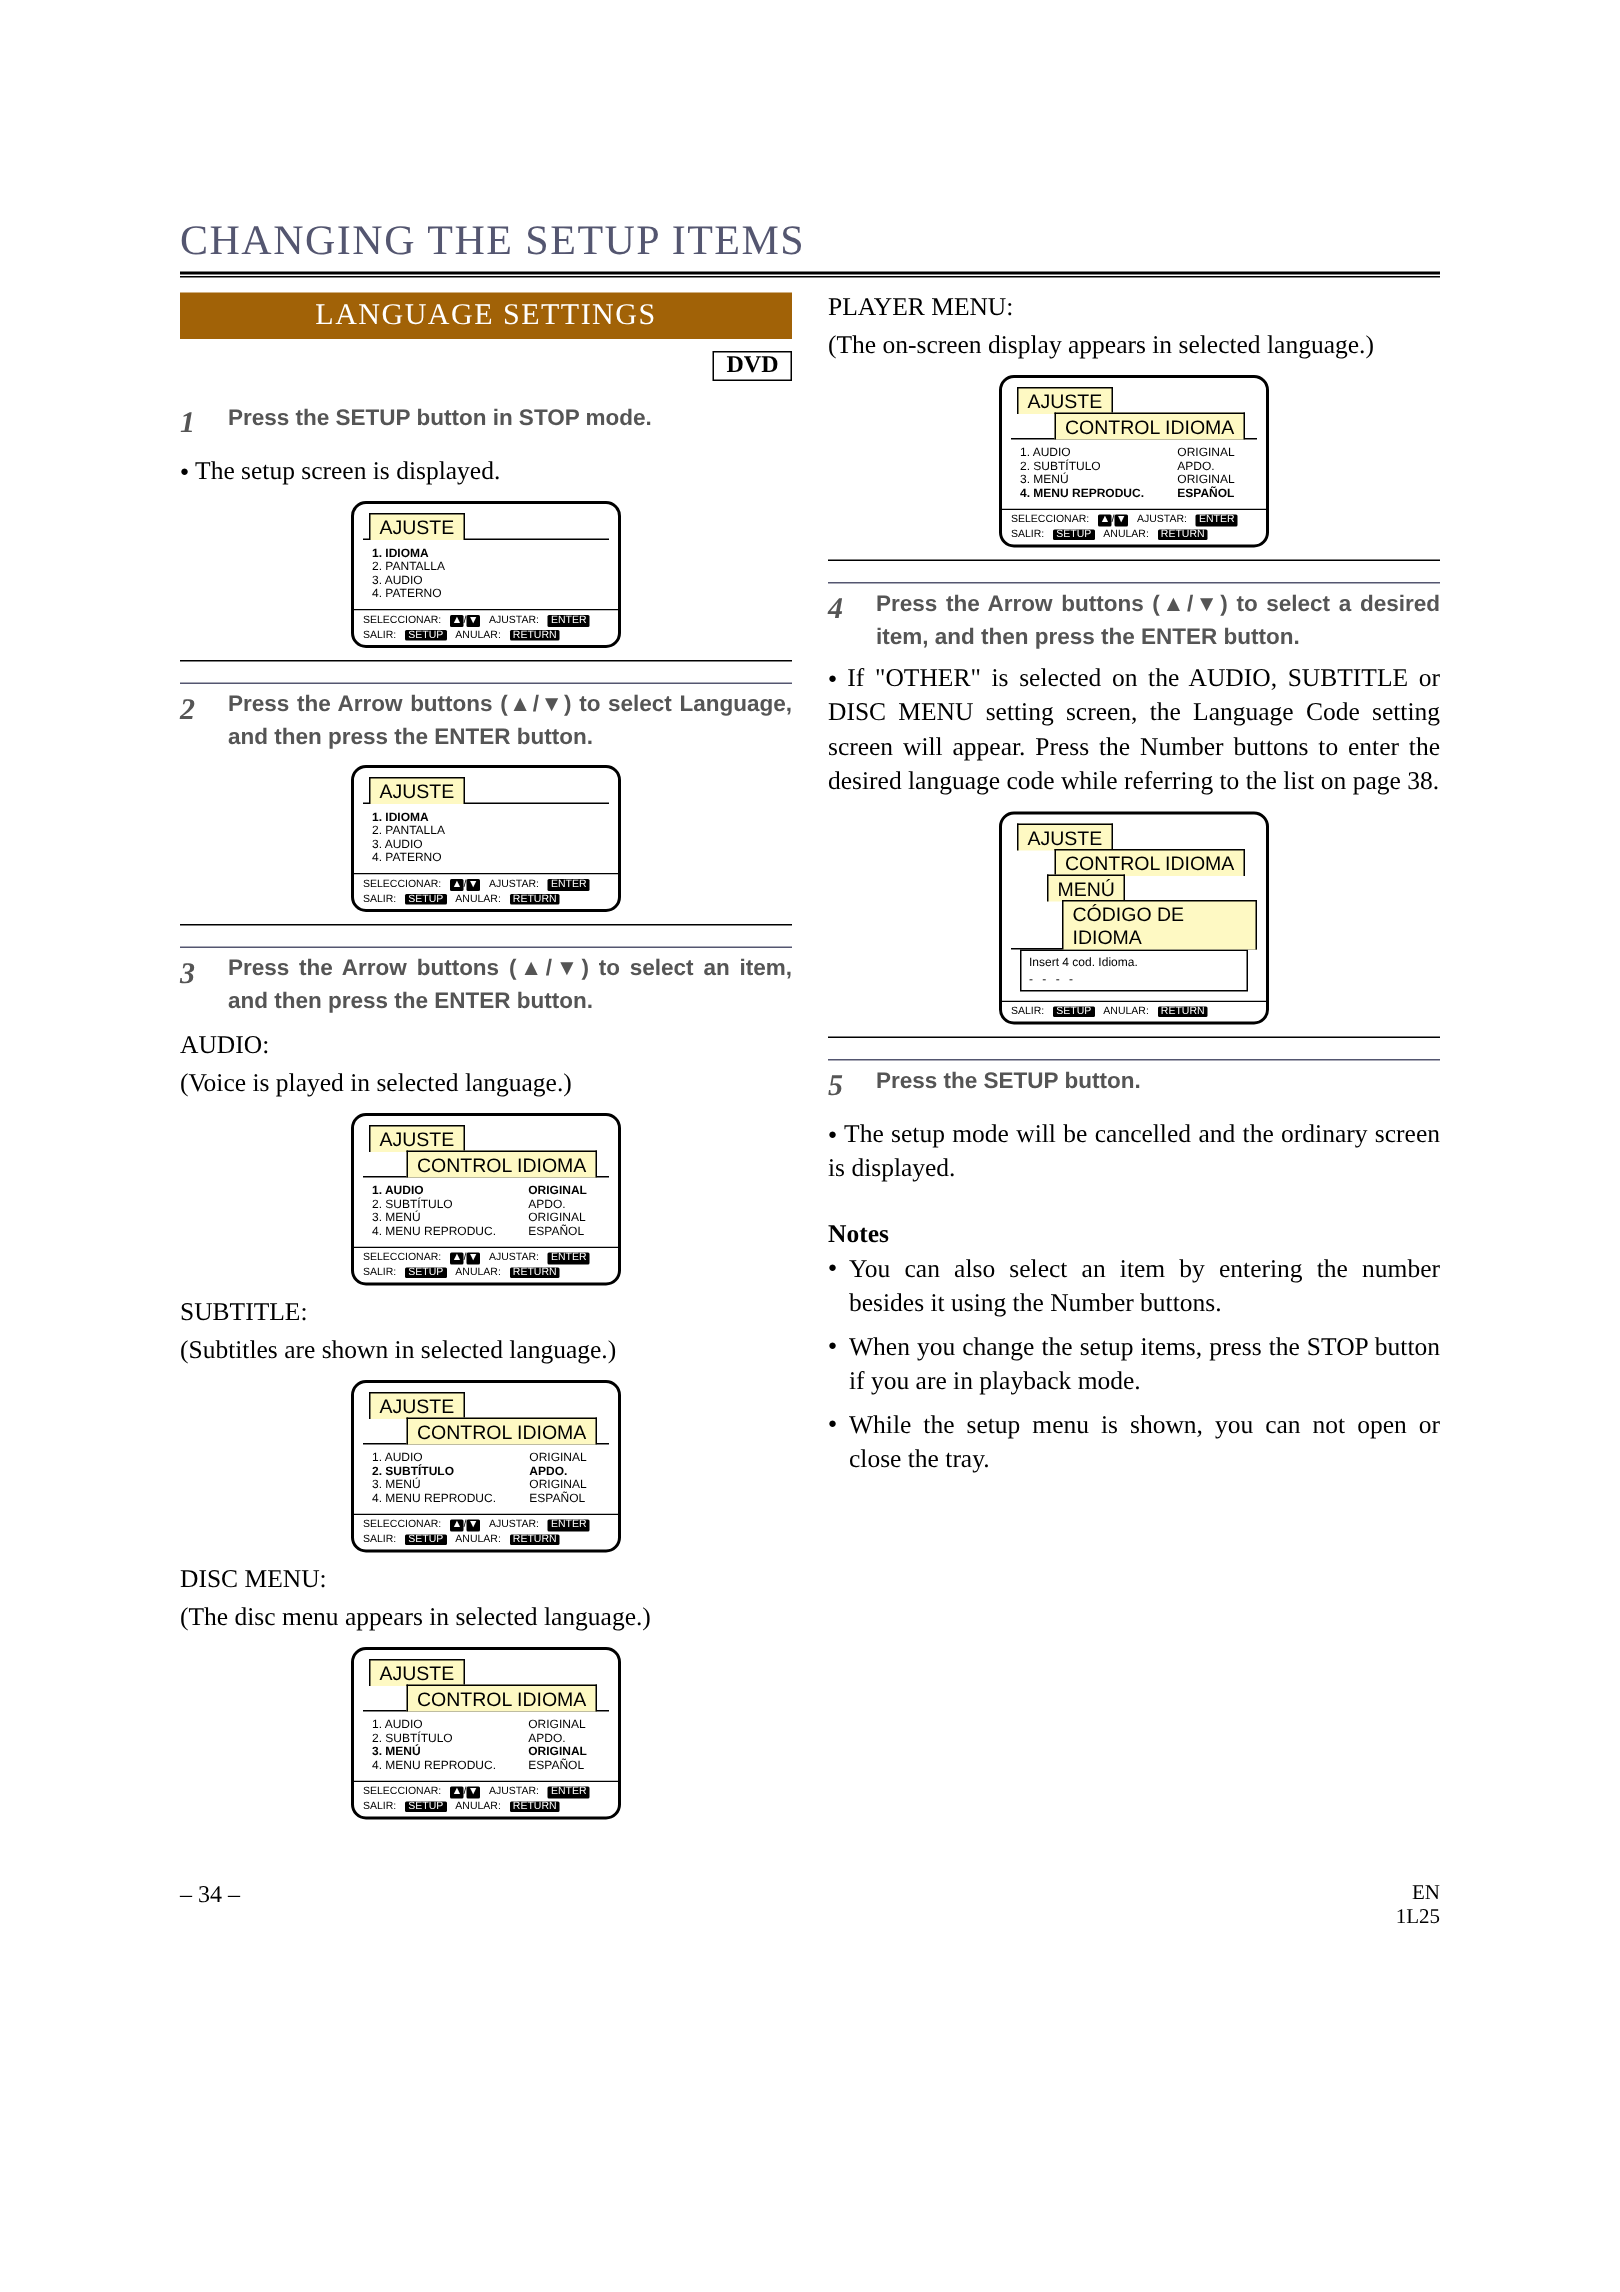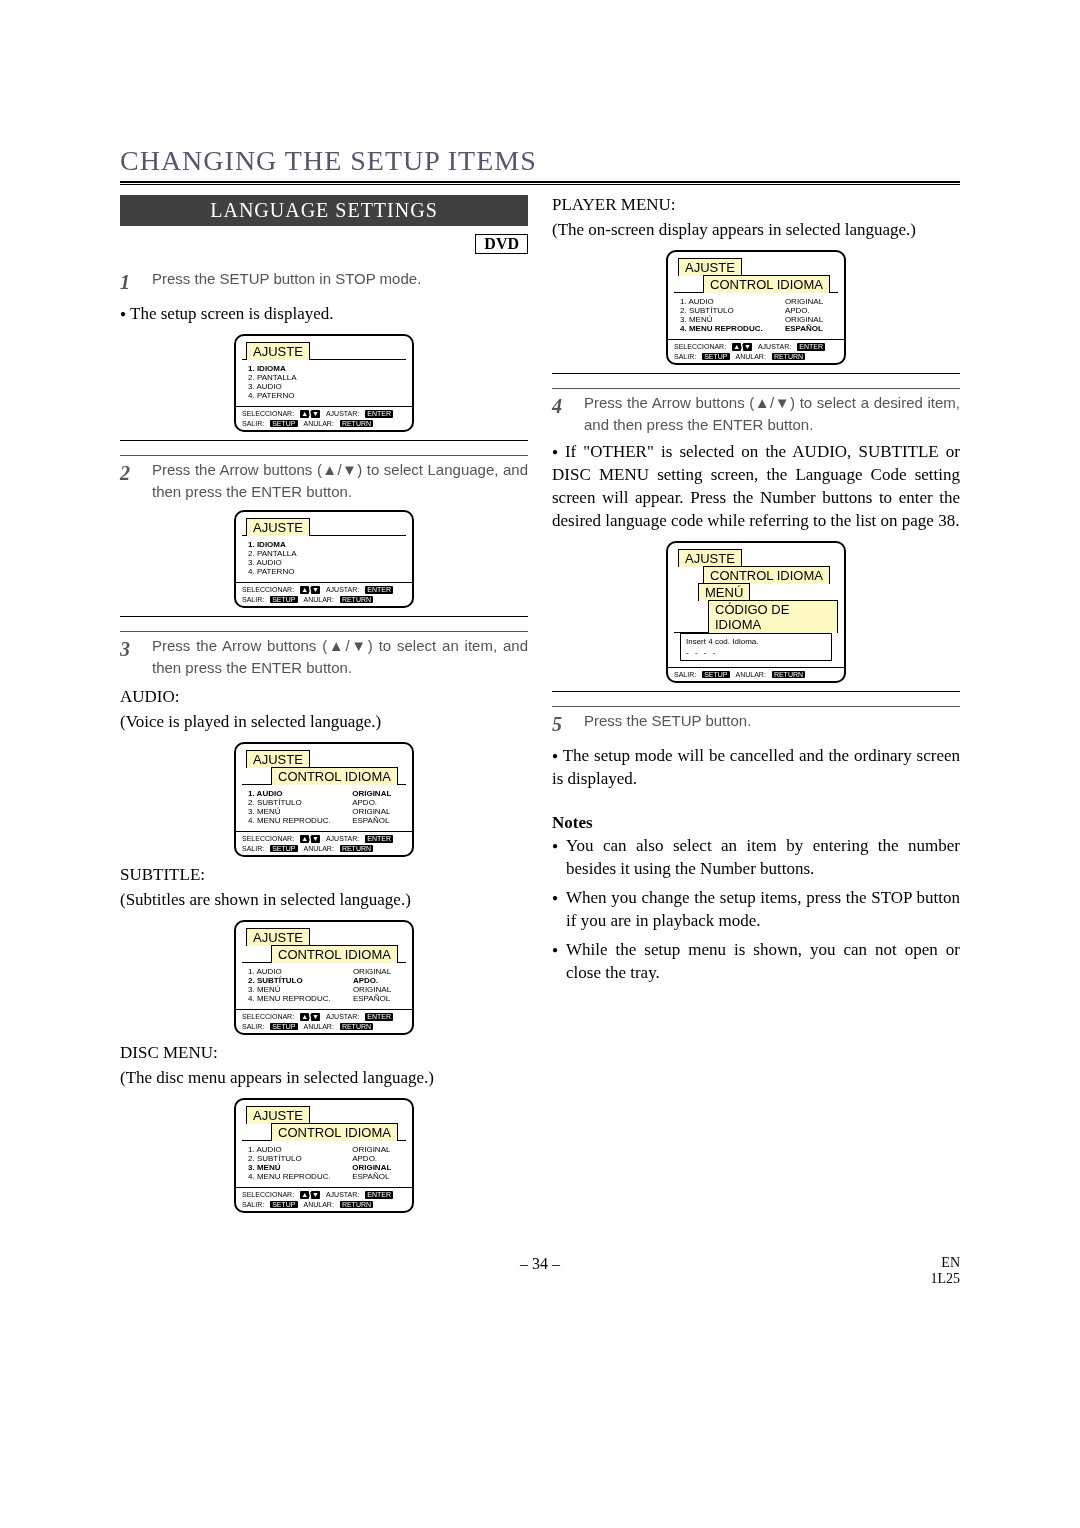--- a/index.html
+++ b/index.html
@@ -25,21 +25,21 @@
     font-weight: normal;
     margin-bottom: 4px;
   }
   .title-rule { border: none; border-top: 2px solid #000; }
   .title-rule-thin { border: none; border-top: 1px solid #000; margin-top: 1px; margin-bottom: 10px; }
 
   .columns { display: flex; gap: 24px; }
   .col { flex: 1; min-width: 0; }
 
   .section-banner {
-    background: #404040;
+    background: #a16207;
     color: #fff;
     text-align: center;
     font-size: 20px;
     padding: 4px 0;
     letter-spacing: 1px;
     font-weight: normal;
   }
   .dvd-tag {
     display: inline-block;
     border: 1px solid #000;
@@ -66,21 +66,21 @@
     text-align: justify;
   }
   .step-num {
     font-family: "Times New Roman", serif;
     font-style: italic;
     font-weight: bold;
     font-size: 20px;
     color: #555;
     min-width: 18px;
   }
-  .step-text { flex: 1; font-weight: normal; }
+  .step-text { flex: 1; font-weight: bold; }
 
   .body-text {
     font-family: "Times New Roman", serif;
     font-size: 17px;
     line-height: 1.35;
     margin: 4px 0;
     text-align: justify;
   }
   .body-text.with-bullet::before {
     content: "●";
@@ -178,21 +178,21 @@
   }
 
   .page-footer {
     position: absolute;
     left: 120px;
     top: 1255px;
     width: 840px;
     font-family: "Times New Roman", serif;
     font-size: 16px;
   }
-  .page-footer .pnum { text-align: center; }
+  .page-footer .pnum { text-align: left; }
   .page-footer .pcode { position: absolute; right: 0; top: 0; text-align: right; font-size: 14px; }
 
   .tri-up::before { content:"▲"; }
   .tri-dn::before { content:"▼"; }
 </style>
 </head>
 <body>
 
 <div class="page">
   <div class="main-title">CHANGING THE SETUP ITEMS</div>

